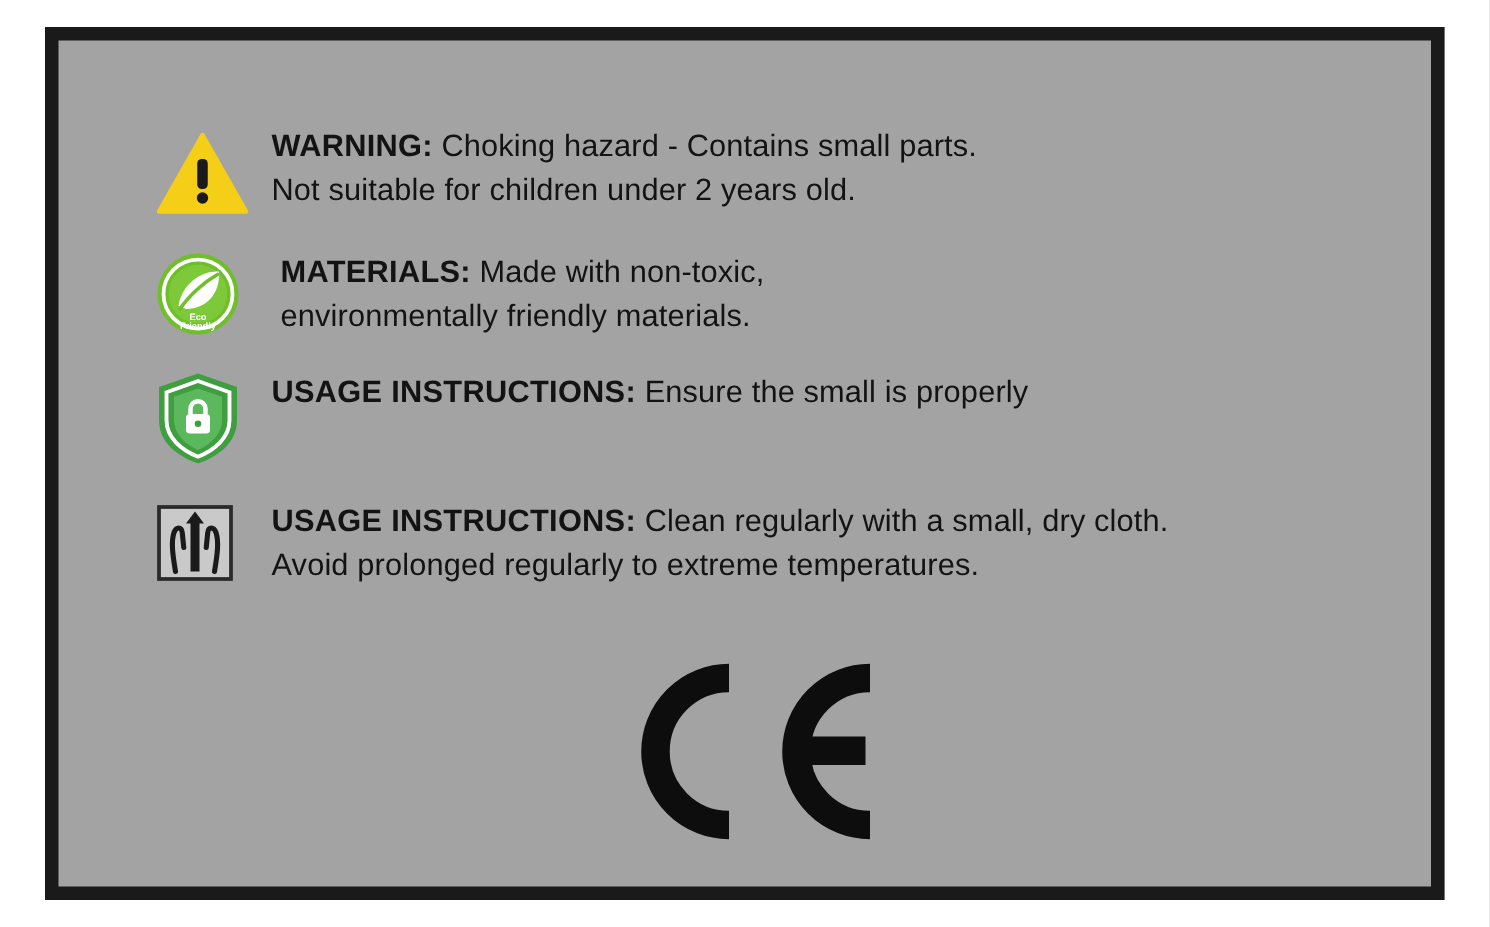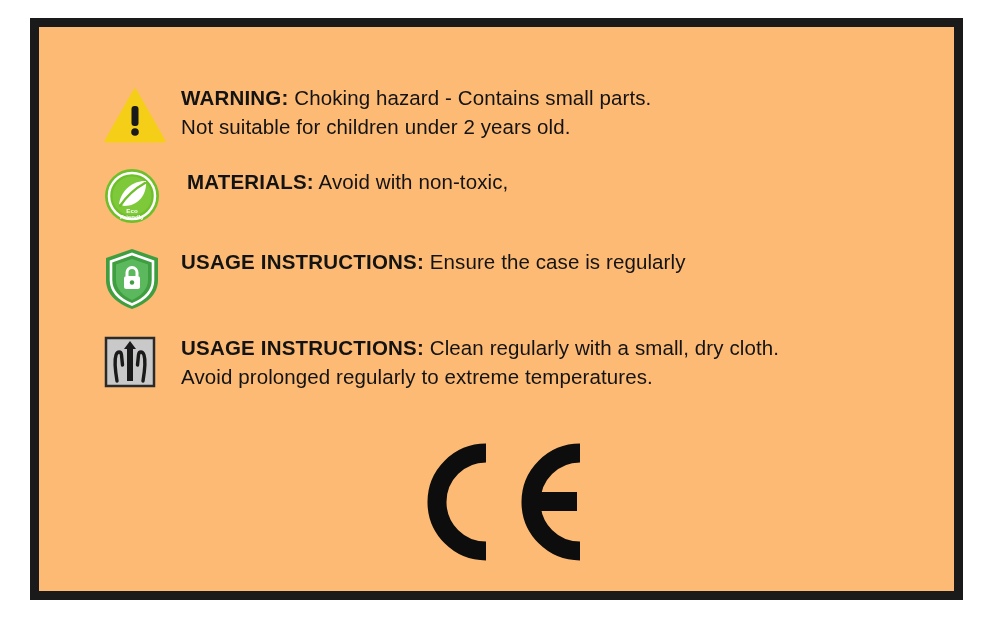--- a/index.html
+++ b/index.html
@@ -13,21 +13,21 @@
     font-family: "Liberation Sans", sans-serif;
     overflow: hidden;
   }
   .label-card {
     position: absolute;
     left: 30px;
     top: 18px;
     width: 933px;
     height: 582px;
     border: 9px solid #1a1a1a;
-    background: #fdba74;
+    background: #a3a3a3;
     box-sizing: border-box;
   }
   .rows {
     position: absolute;
     left: 64px;
     top: 56px;
     width: 820px;
   }
   .row {
     display: flex;
@@ -97,37 +97,38 @@
           <circle cx="29" cy="29" r="27" fill="#6fbf2a"></circle>
           <circle cx="29" cy="29" r="23" fill="none" stroke="#ffffff" stroke-width="2.5"></circle>
           <circle cx="29" cy="29" r="19.5" fill="#7ec93a"></circle>
           <path d="M16 37 C18 22 32 13 43 14 C44 28 35 39 21 39 Z" fill="#ffffff"></path>
           <path d="M17 39 C23 30 33 21 42 16" fill="none" stroke="#6fbf2a" stroke-width="2.4" stroke-linecap="round"></path>
           <text x="29" y="46" font-family="Liberation Sans, sans-serif" font-size="6.2" font-weight="bold" fill="#ffffff" text-anchor="middle">Eco</text>
           <text x="29" y="52" font-family="Liberation Sans, sans-serif" font-size="6.2" font-weight="bold" fill="#ffffff" text-anchor="middle">Friendly</text>
         </svg>
       </div>
       <div class="text-cell">
-        <span class="heading">MATERIALS:</span><span> Avoid with non-toxic,</span><br>
+        <span class="heading">MATERIALS:</span><span> Made with non-toxic,</span><br>
+        <span> environmentally friendly materials.</span>
       </div>
     </div>
 
     <div class="row row-usage">
       <div class="icon-cell">
         <svg width="58" height="64" viewBox="0 0 58 64" aria-hidden="true">
           <path d="M29 2 L55 11 V33 C55 48 43 57 29 62 C15 57 3 48 3 33 V11 Z" fill="#3f9e3f"></path>
           <path d="M29 7 L50 14.5 V33 C50 45 40 53 29 57.5 C18 53 8 45 8 33 V14.5 Z" fill="none" stroke="#ffffff" stroke-width="2.6"></path>
           <path d="M29 12 L45 17.5 V33 C45 42.5 37 49.5 29 53 C21 49.5 13 42.5 13 33 V17.5 Z" fill="#5cb85c"></path>
           <rect x="21" y="29" width="16" height="13" rx="2.5" fill="#ffffff"></rect>
           <path d="M24 29 V25.5 A5 5 0 0 1 34 25.5 V29" fill="none" stroke="#ffffff" stroke-width="3"></path>
           <circle cx="29" cy="35.5" r="2.2" fill="#3f9e3f"></circle>
         </svg>
       </div>
       <div class="text-cell">
-        <span class="heading">USAGE INSTRUCTIONS:</span><span> Ensure the case is regularly</span><br>
+        <span class="heading">USAGE INSTRUCTIONS:</span><span> Ensure the small is properly</span><br>
       </div>
     </div>
 
     <div class="row row-care">
       <div class="icon-cell">
         <svg width="54" height="54" viewBox="0 0 54 54" aria-hidden="true">
           <rect x="3" y="3" width="48" height="48" fill="#c9c9c9" stroke="#2a2a2a" stroke-width="2.5"></rect>
           <path d="M14 46 C12 34 11 26 13 20 C14.5 16 18 16 18.5 20 L19.5 30" fill="none" stroke="#1a1a1a" stroke-width="3.4" stroke-linecap="round"></path>
           <path d="M40 46 C42 34 43 26 41 20 C39.5 16 36 16 35.5 20 L34.5 30" fill="none" stroke="#1a1a1a" stroke-width="3.4" stroke-linecap="round"></path>
           <rect x="24" y="10" width="6" height="36" fill="#1a1a1a"></rect>

